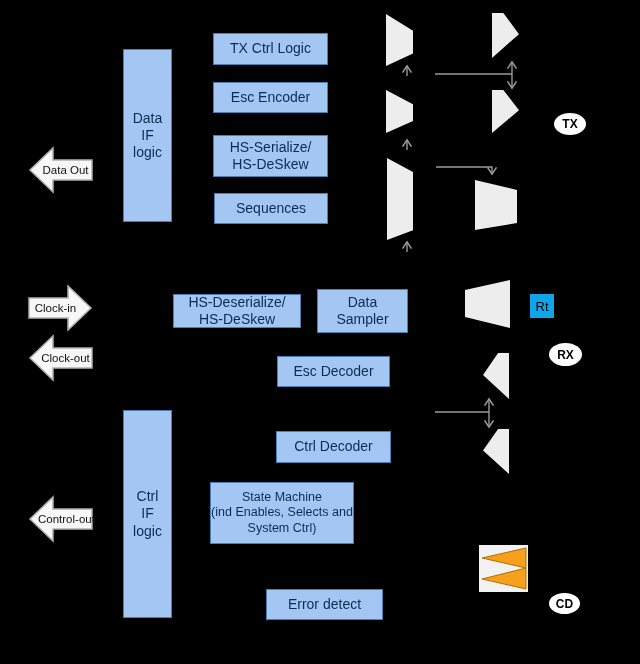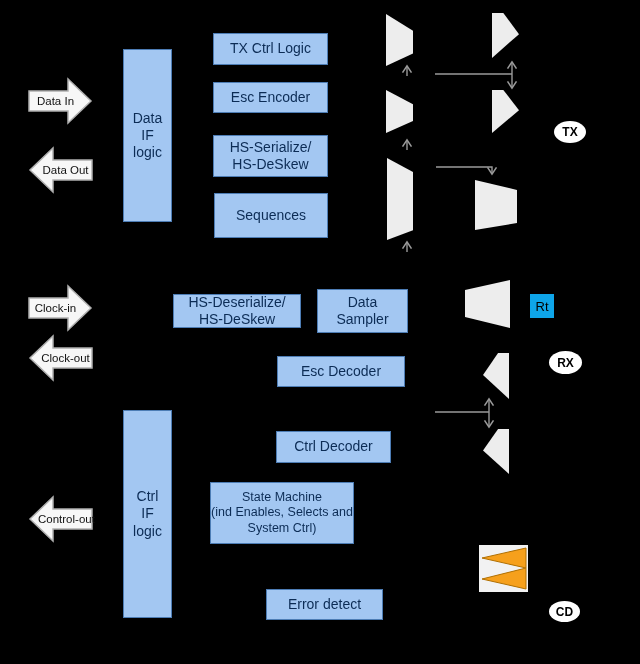--- a/index.html
+++ b/index.html
@@ -35,41 +35,35 @@
     text-align:center;font-size:11.5px;color:#111;white-space:nowrap;
   }
   .io-arrow.r .io-label{padding-right:10px;}
   .io-arrow.l .io-label{padding-left:10px;}
   .overlay{position:absolute;left:0;top:0;pointer-events:none;}
   .cline{stroke:var(--connector);stroke-width:1.4;fill:none;}
   .chead{fill:none;stroke:var(--connector);stroke-width:1.4;}
   .oval{
     position:absolute;background:#ffffff;border-radius:50%;
     display:flex;align-items:center;justify-content:center;
-    font-size:12px;font-weight:bold;color:#000;margin-top:8px;
+    font-size:12px;font-weight:bold;color:#000;
   }
   .rtbox{
     position:absolute;background:#0ea5e9;
     display:flex;align-items:center;justify-content:center;
     font-size:13px;color:#000;
   }
   .cd-box{position:absolute;background:#f2f2f2;}
   .cd-tri{fill:var(--contention-orange);stroke:var(--contention-orange-border);stroke-width:1;}
 </style>
 </head>
 <body>
 
 <div class="canvas">
 
-  <div class="io-arrow r" style="left:28px;top:77px">
-    <svg width="65" height="48" viewBox="0 0 65 48">
-      <polygon class="io-poly" points="1,14 40,14 40,2 63,24 40,46 40,34 1,34"></polygon>
-    </svg>
-    <span class="io-label">Data In</span>
-  </div>
 
   <div class="io-arrow l" style="left:28px;top:146px">
     <svg width="65" height="48" viewBox="0 0 65 48">
       <polygon class="io-poly" points="64,14 25,14 25,2 2,24 25,46 25,34 64,34"></polygon>
     </svg>
     <span class="io-label">Data Out</span>
   </div>
 
   <div class="io-arrow r" style="left:28px;top:284px">
     <svg width="65" height="48" viewBox="0 0 65 48">
@@ -93,26 +87,26 @@
     <span class="io-label">Control-out</span>
   </div>
 
   <div class="block" style="left:123px;top:49px;width:49px;height:173px">Data
 IF
 logic</div>
   <div class="block" style="left:213px;top:33px;width:115px;height:32px">TX Ctrl Logic</div>
   <div class="block" style="left:213px;top:82px;width:115px;height:31px">Esc Encoder</div>
   <div class="block" style="left:213px;top:135px;width:115px;height:42px">HS-Serialize/
 HS-DeSkew</div>
-  <div class="block" style="left:214px;top:193px;width:114px;height:45px">Sequences</div>
+  <div class="block" style="left:214px;top:193px;width:114px;height:31px">Sequences</div>
   <div class="block" style="left:173px;top:294px;width:128px;height:34px">HS-Deserialize/
 HS-DeSkew</div>
   <div class="block" style="left:317px;top:289px;width:91px;height:44px">Data
 Sampler</div>
-  <div class="block" style="left:277px;top:356px;width:128px;height:31px">Esc Decoder</div>
+  <div class="block" style="left:277px;top:356px;width:113px;height:31px">Esc Decoder</div>
   <div class="block" style="left:276px;top:431px;width:115px;height:32px">Ctrl Decoder</div>
   <div class="block" style="left:123px;top:410px;width:49px;height:208px">Ctrl
 IF
 logic</div>
   <div class="block small" style="left:198px;top:482px;width:144px;height:62px">State Machine
 (ind Enables, Selects and
 System Ctrl)</div>
   <div class="block" style="left:266px;top:589px;width:117px;height:31px">Error detect</div>
 
   <div class="shape" style="left:386px;top:14px;width:27px;height:52px;clip-path:polygon(0 0,100% 32%,100% 76%,0 100%)"></div>

